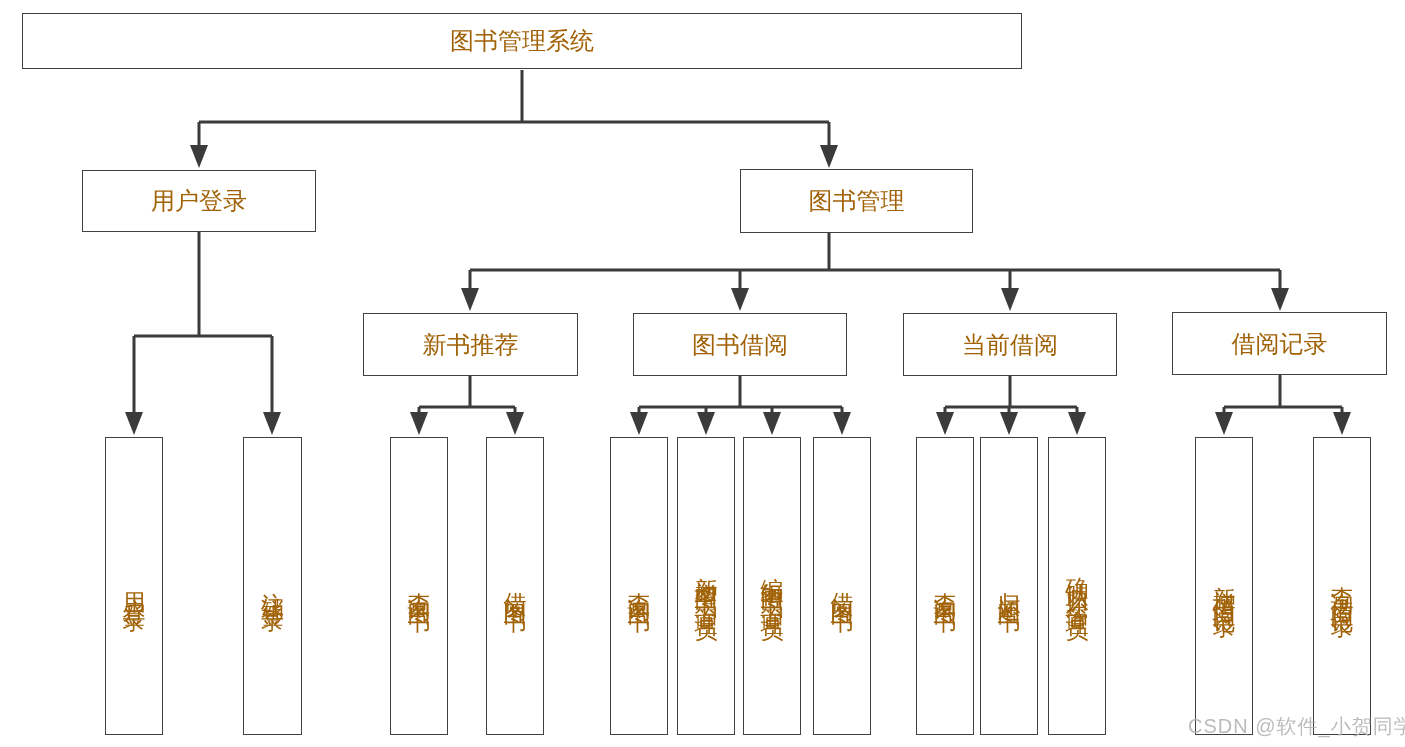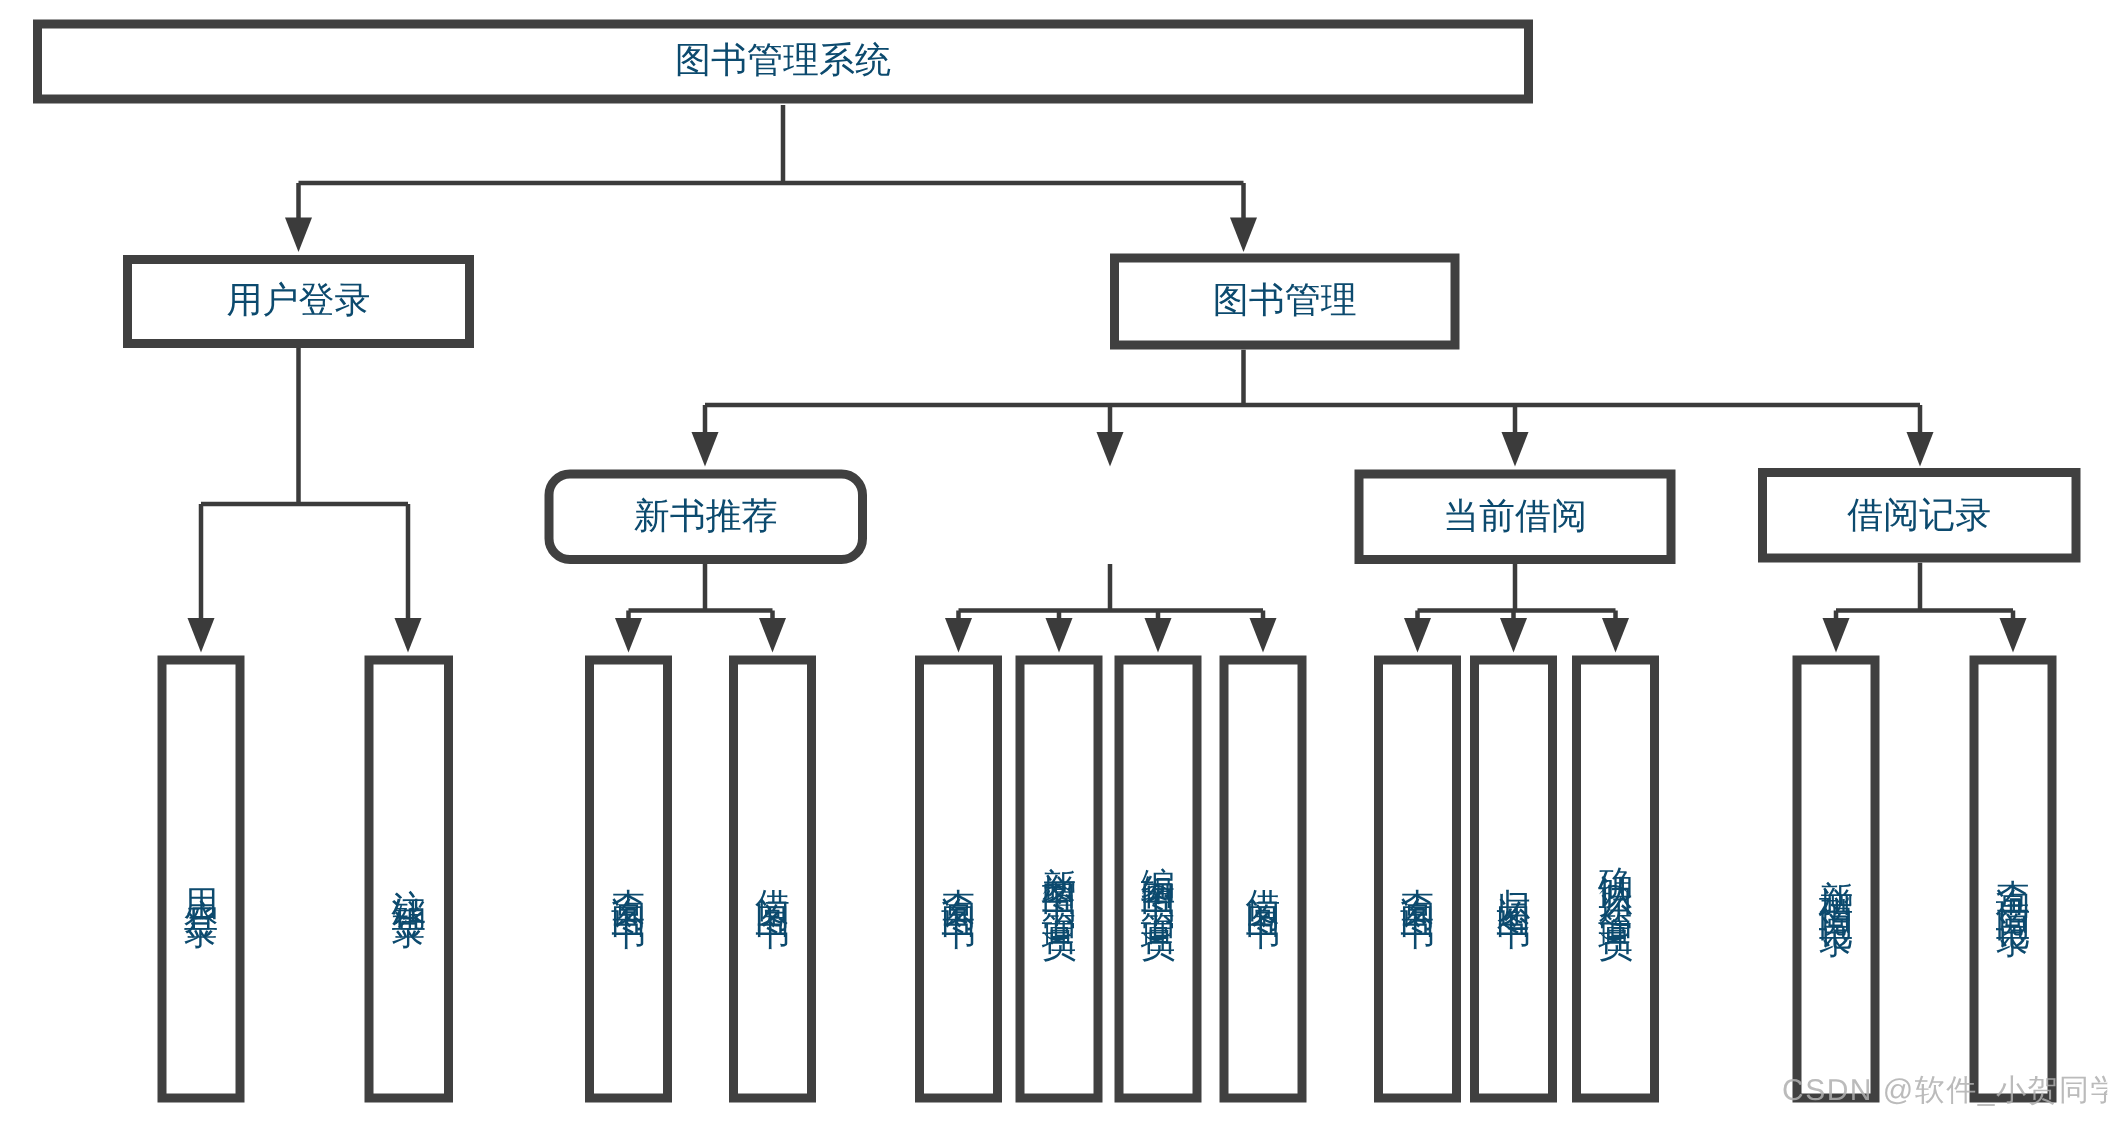--- a/index.html
+++ b/index.html
@@ -22,23 +22,23 @@
     stroke-width: 3;
     fill: none;
   }
   .connectors polygon {
     fill: #3b3b3b;
     stroke: none;
   }
   .node {
     position: absolute;
     box-sizing: border-box;
-    border: 6px solid #404040;
+    border: 1px solid #404040;
     background: #ffffff;
-    color: #0c4a6e;
+    color: #a16207;
     display: flex;
     align-items: center;
     justify-content: center;
     font-size: 24px;
     line-height: 1;
     z-index: 2;
     white-space: nowrap;
   }
   .node.v {
     writing-mode: vertical-rl;
@@ -104,21 +104,22 @@
       <polygon points="1224,435 1215,412 1233,412"></polygon>
       <polygon points="1342,435 1333,412 1351,412"></polygon>
     </g>
   </svg>
 
   <div class="node h" style="left:22px; top:13px; width:1000px; height:56px;">图书管理系统</div>
 
   <div class="node h" style="left:82px; top:170px; width:234px; height:62px;">用户登录</div>
   <div class="node h" style="left:740px; top:169px; width:233px; height:64px;">图书管理</div>
 
-  <div class="node h" style="left:363px; top:313px; width:215px; height:63px;border-radius:17px;">新书推荐</div>
+  <div class="node h" style="left:363px; top:313px; width:215px; height:63px;">新书推荐</div>
+  <div class="node h" style="left:633px; top:313px; width:214px; height:63px;">图书借阅</div>
   <div class="node h" style="left:1172px; top:312px; width:215px; height:63px;">借阅记录</div>
   <div class="node h" style="left:903px; top:313px; width:214px; height:63px;">当前借阅</div>
 
   <div class="node v" style="left:105px; top:437px; width:58px; height:298px;">用户登录</div>
   <div class="node v" style="left:243px; top:437px; width:59px; height:298px;">注销登录</div>
 
   <div class="node v" style="left:390px; top:437px; width:58px; height:298px;">查询图书</div>
   <div class="node v" style="left:486px; top:437px; width:58px; height:298px;">借阅图书</div>
 
   <div class="node v" style="left:610px; top:437px; width:58px; height:298px;">查询图书</div>

